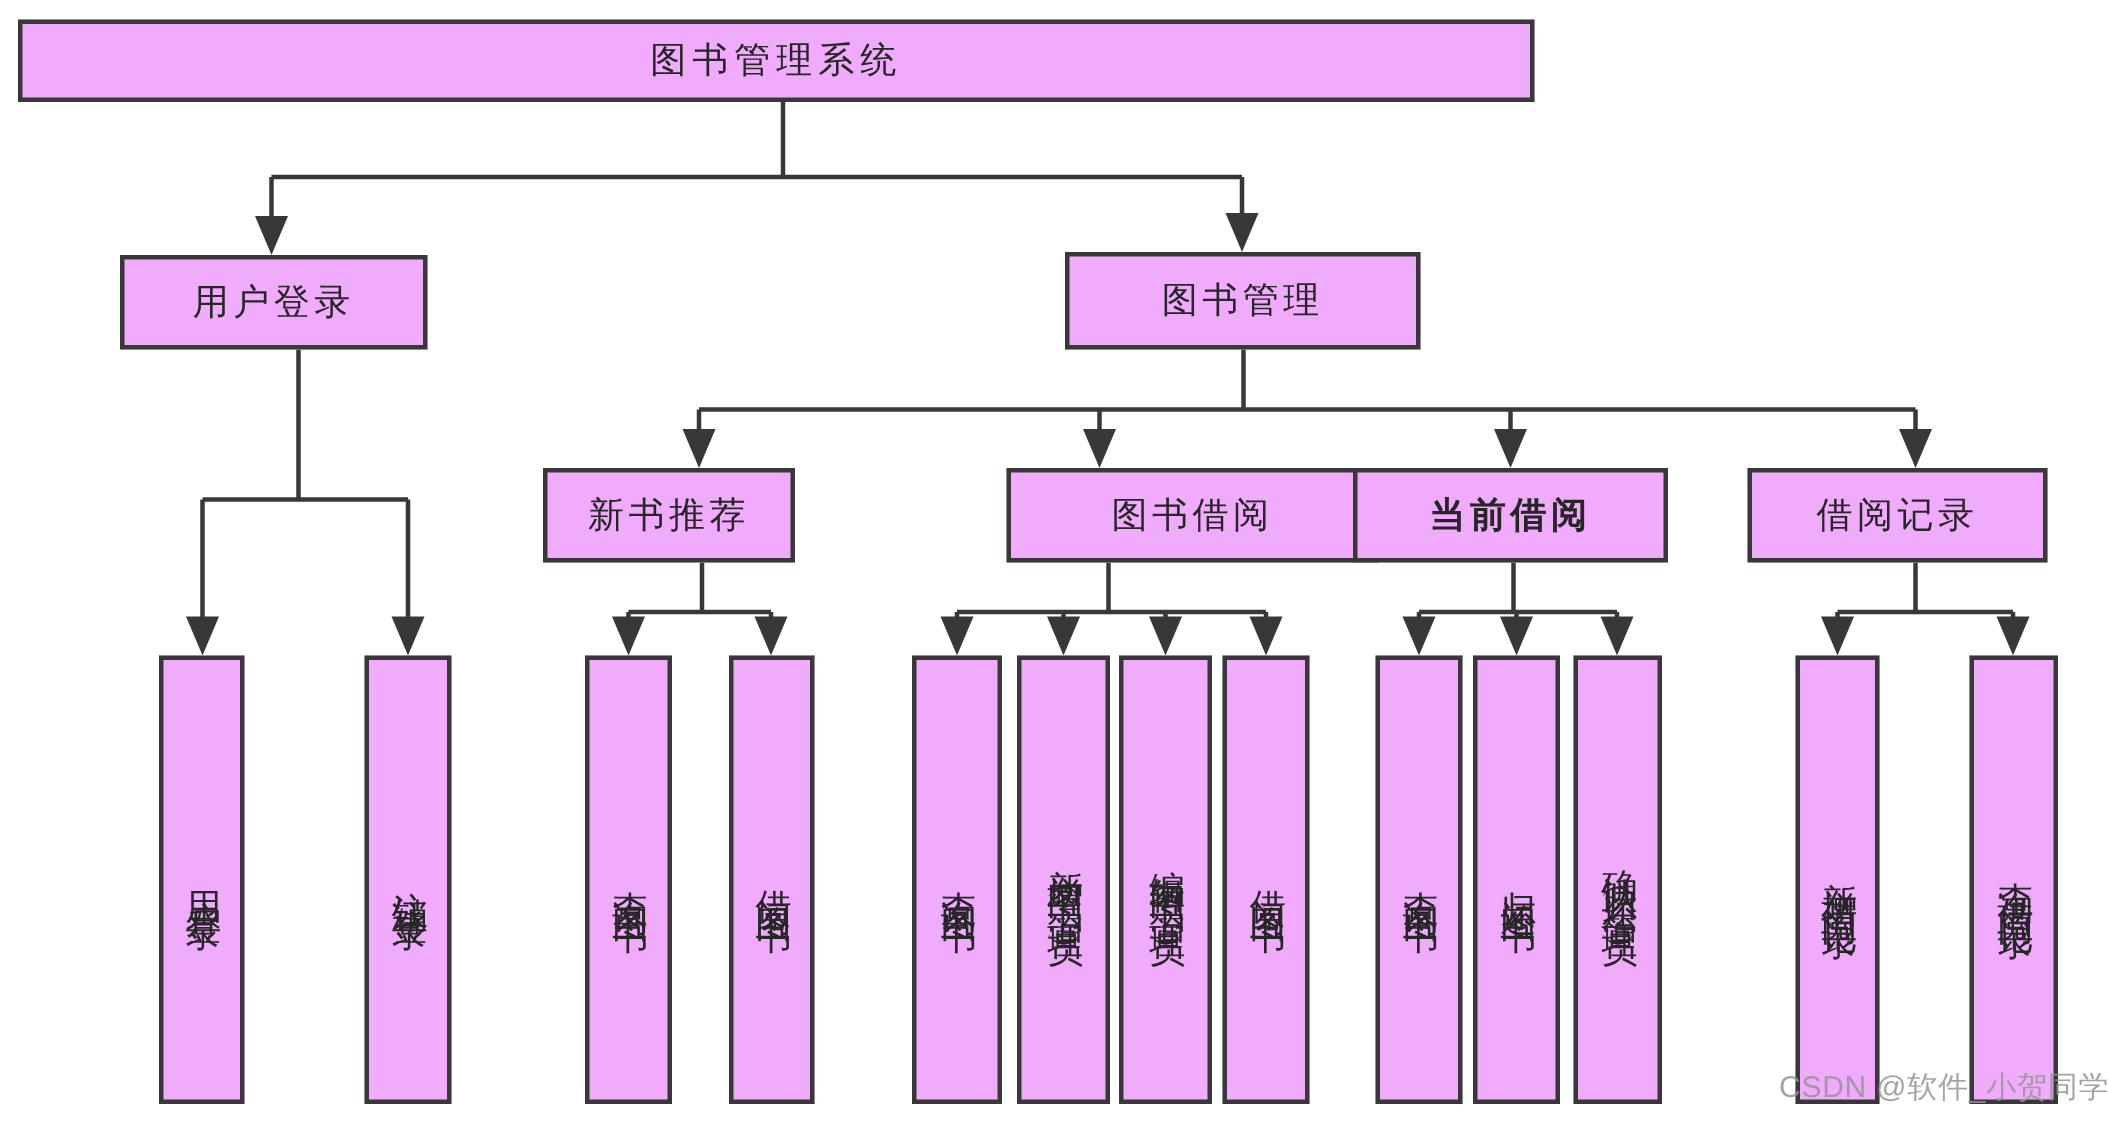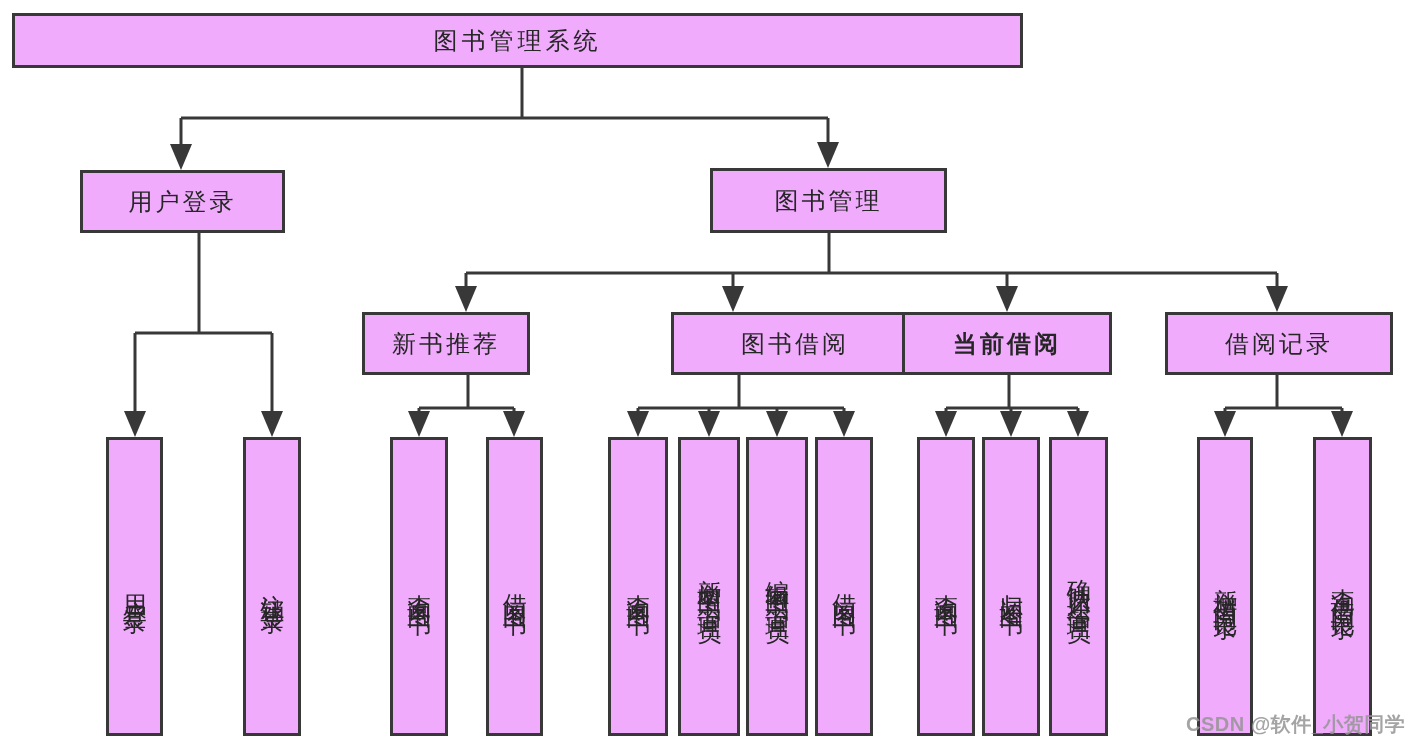--- a/index.html
+++ b/index.html
@@ -41,21 +41,20 @@
   }
   .watermark {
     position: absolute;
     left: 1186px;
     top: 711px;
     font-size: 20px;
     letter-spacing: 0.5px;
     color: rgba(148, 148, 148, 0.85);
     white-space: nowrap;
     z-index: 5;
-    font-weight: bold;
   }
 </style>
 </head>
 <body>
 
 <div class="canvas">
 
   <svg class="layer" viewBox="0 0 1405 747">
     <g stroke="#383838" stroke-width="3" fill="none">
       <path d="M522 68 V118 M181 118 H828 M181 118 V146 M828 118 V144"></path>
@@ -102,21 +101,21 @@
 
   <div class="node" style="left:362px; top:312px; width:168px; height:63px;">
     <span>新书推荐</span>
   </div>
   <div class="node" style="left:623px; top:312px; width:248px; height:63px;margin-left:48px;">
     <span>图书借阅</span>
   </div>
   <div class="node" style="left:902px; top:312px; width:210px; height:63px;font-weight:bold;">
     <span>当前借阅</span>
   </div>
-  <div class="node" style="left:1165px; top:312px; width:228px; height:63px;">
+  <div class="node" style="left:1165px; top:312px; width:200px; height:63px;">
     <span>借阅记录</span>
   </div>
 
   <div class="node vbox" style="left:106px; top:437px; width:57px; height:299px;">
     <span>用户登录</span>
   </div>
   <div class="node vbox" style="left:243px; top:437px; width:58px; height:299px;">
     <span>注销登录</span>
   </div>
   <div class="node vbox" style="left:390px; top:437px; width:58px; height:299px;">

